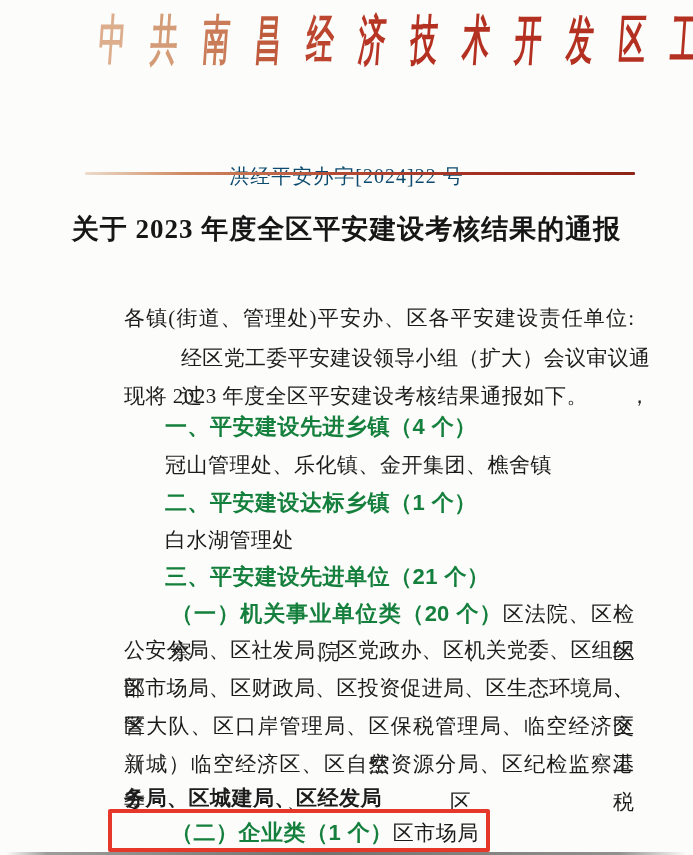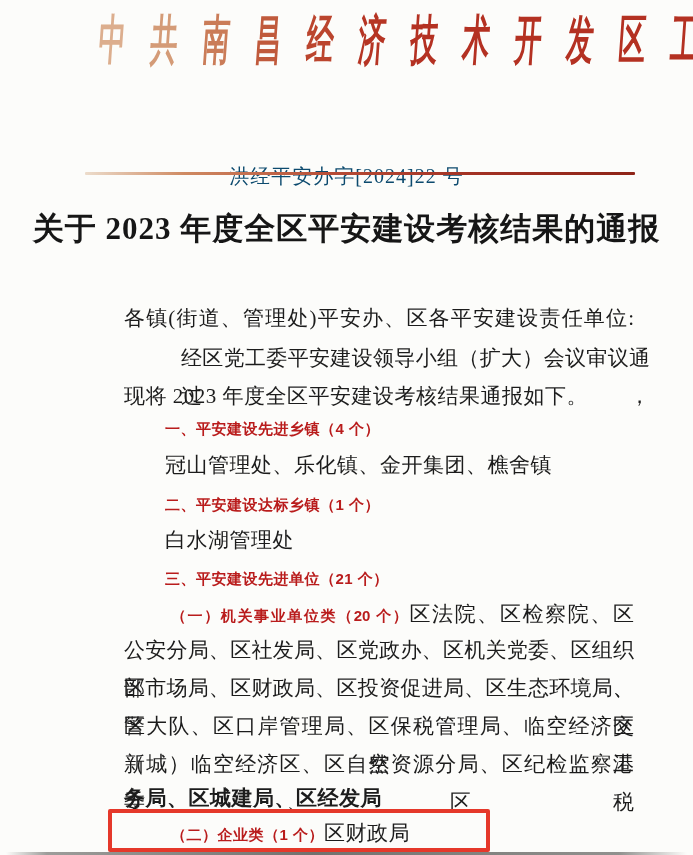--- a/index.html
+++ b/index.html
@@ -38,21 +38,21 @@
   
   .red-rule{
     position:absolute;left:85px;top:172px;width:550px;height:3px;
     background:linear-gradient(90deg,#ecdccb 0%,#cf8a62 18%,#b64b35 45%,#a33224 70%,#8e2417 100%);
     border-radius:1px;
   }
   
   .doc-title{
     position:absolute;left:0;top:212px;width:693px;
     text-align:center;
-    font-size:31px;line-height:34px;
+    font-size:27px;line-height:34px;
     font-weight:bold;
     letter-spacing:1px;
     color:#161616;
   }
   
   .line{
     position:absolute;
     height:38px;line-height:38px;
     font-size:21px;
     letter-spacing:0.5px;
@@ -62,22 +62,22 @@
   }
   .line.justify{
     text-align:justify;
     text-align-last:justify;
     white-space:normal;
     letter-spacing:0;
   }
   .line .bold{
     font-family:"Liberation Sans","DejaVu Sans",sans-serif;
     font-weight:bold;
-    font-size:15px;
-    color:#b91c1c;
+    font-size:22px;
+    color:#15803d;
   }
   
   .highlight-box{
     position:absolute;left:108px;top:809px;width:382px;height:43px;
     box-sizing:border-box;
     border:4px solid #e5382a;
     border-radius:2px;
     background:transparent;
   }
   
@@ -125,20 +125,20 @@
       <div class="line" style="left: 145px; top: 446px;"><span>冠山管理处、乐化镇、金开集团、樵舍镇</span></div>
       <div class="line" style="left: 145px; top: 484px;"><span class="bold">二、平安建设达标乡镇（1 个）</span></div>
       <div class="line" style="left: 145px; top: 521px;"><span>白水湖管理处</span></div>
       <div class="line" style="left: 145px; top: 558px; text-align: center;"><span class="bold">三、平安建设先进单位（21 个）</span></div>
       <div class="line justify" style="left: 151px; top: 595px; width: 463px;"><span class="bold">（一）机关事业单位类（20 个）</span><span>区法院、区检察院、区</span></div>
       <div class="line justify" style="left: 104px; top: 631px; width: 510px;"><span>公安分局、区社发局、区党政办、区机关党委、区组织部、</span></div>
       <div class="line justify" style="left: 104px; top: 669px; width: 510px;"><span>区市场局、区财政局、区投资促进局、区生态环境局、区交</span></div>
       <div class="line justify" style="left: 104px; top: 707px; width: 510px;"><span>警大队、区口岸管理局、区保税管理局、临空经济区（空港</span></div>
       <div class="line justify" style="left: 104px; top: 745px; width: 510px;"><span>新城）临空经济区、区自然资源分局、区纪检监察工委、区税</span></div>
       <div class="line" style="left: 104px; top: 779px; font-weight: bold;"><span>务局、区城建局、区经发局</span></div>
-      <div class="line" style="left: 151px; top: 814px;"><span class="bold">（二）企业类（1 个）</span><span>区财政局</span></div>
+      <div class="line" style="left: 151px; top: 814px;"><span class="bold">（二）企业类（1 个）</span><span>区市场局</span></div>
     </div>
 
   <div class="highlight-box"></div>
 
   <div class="bottom-edge"></div>
 
 </div>
 
 </body></html>

